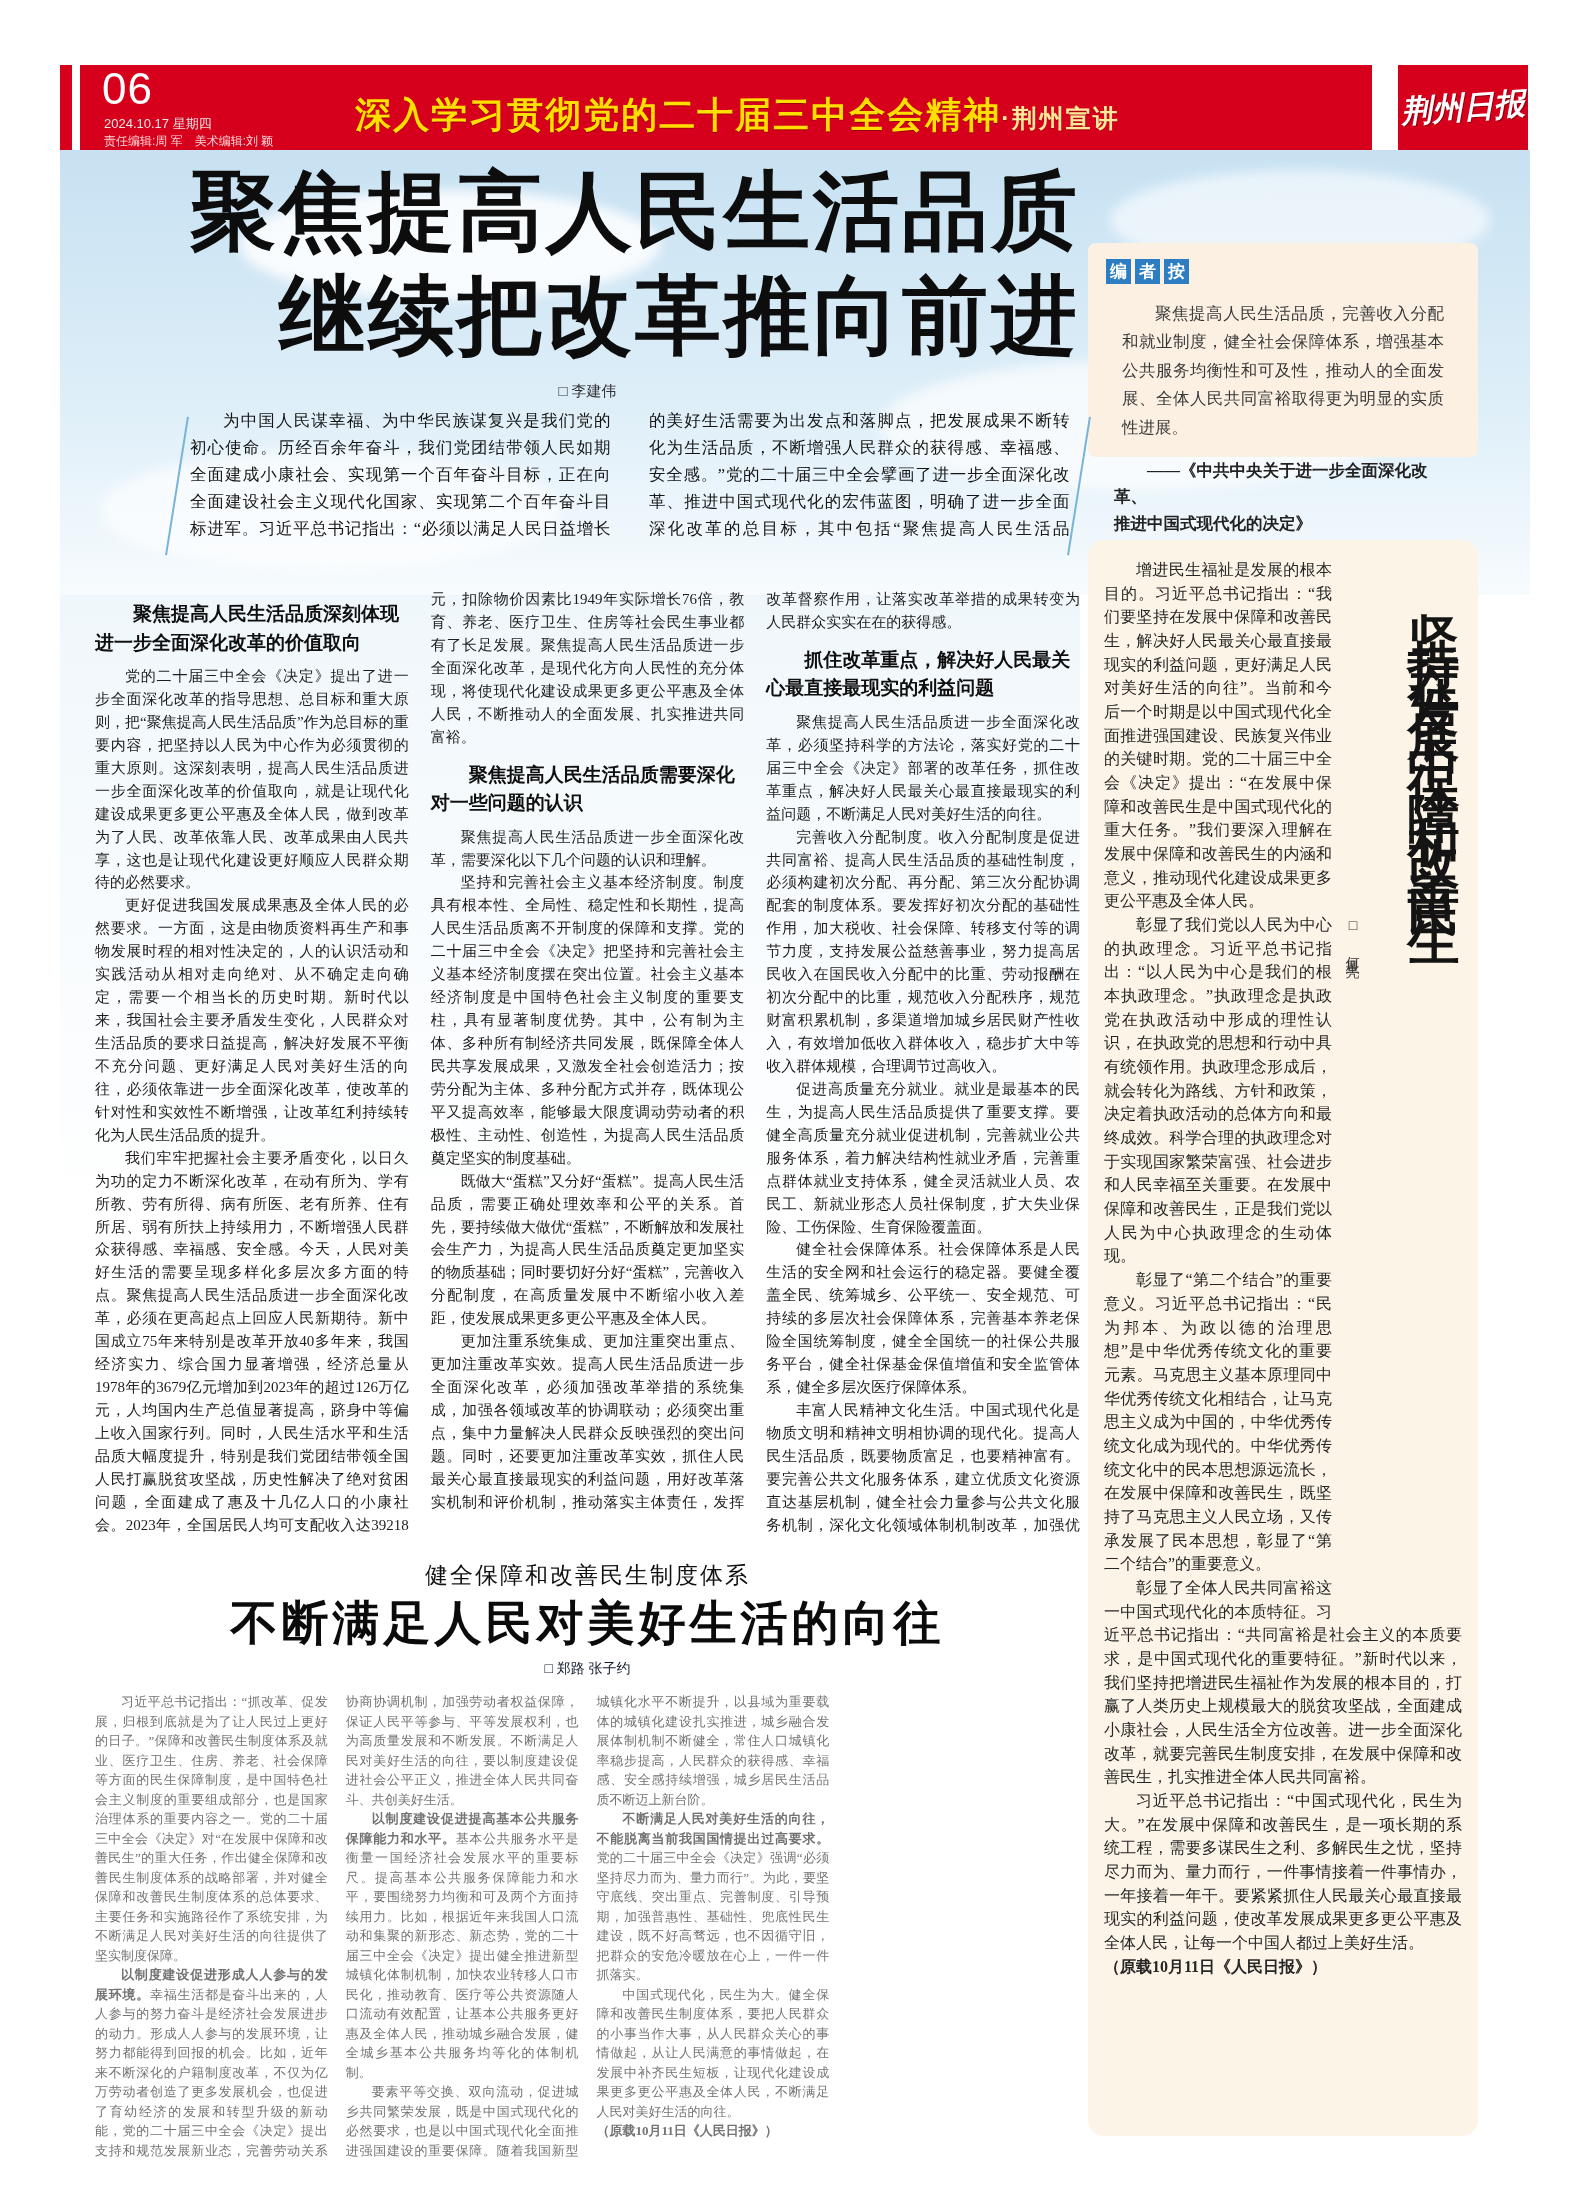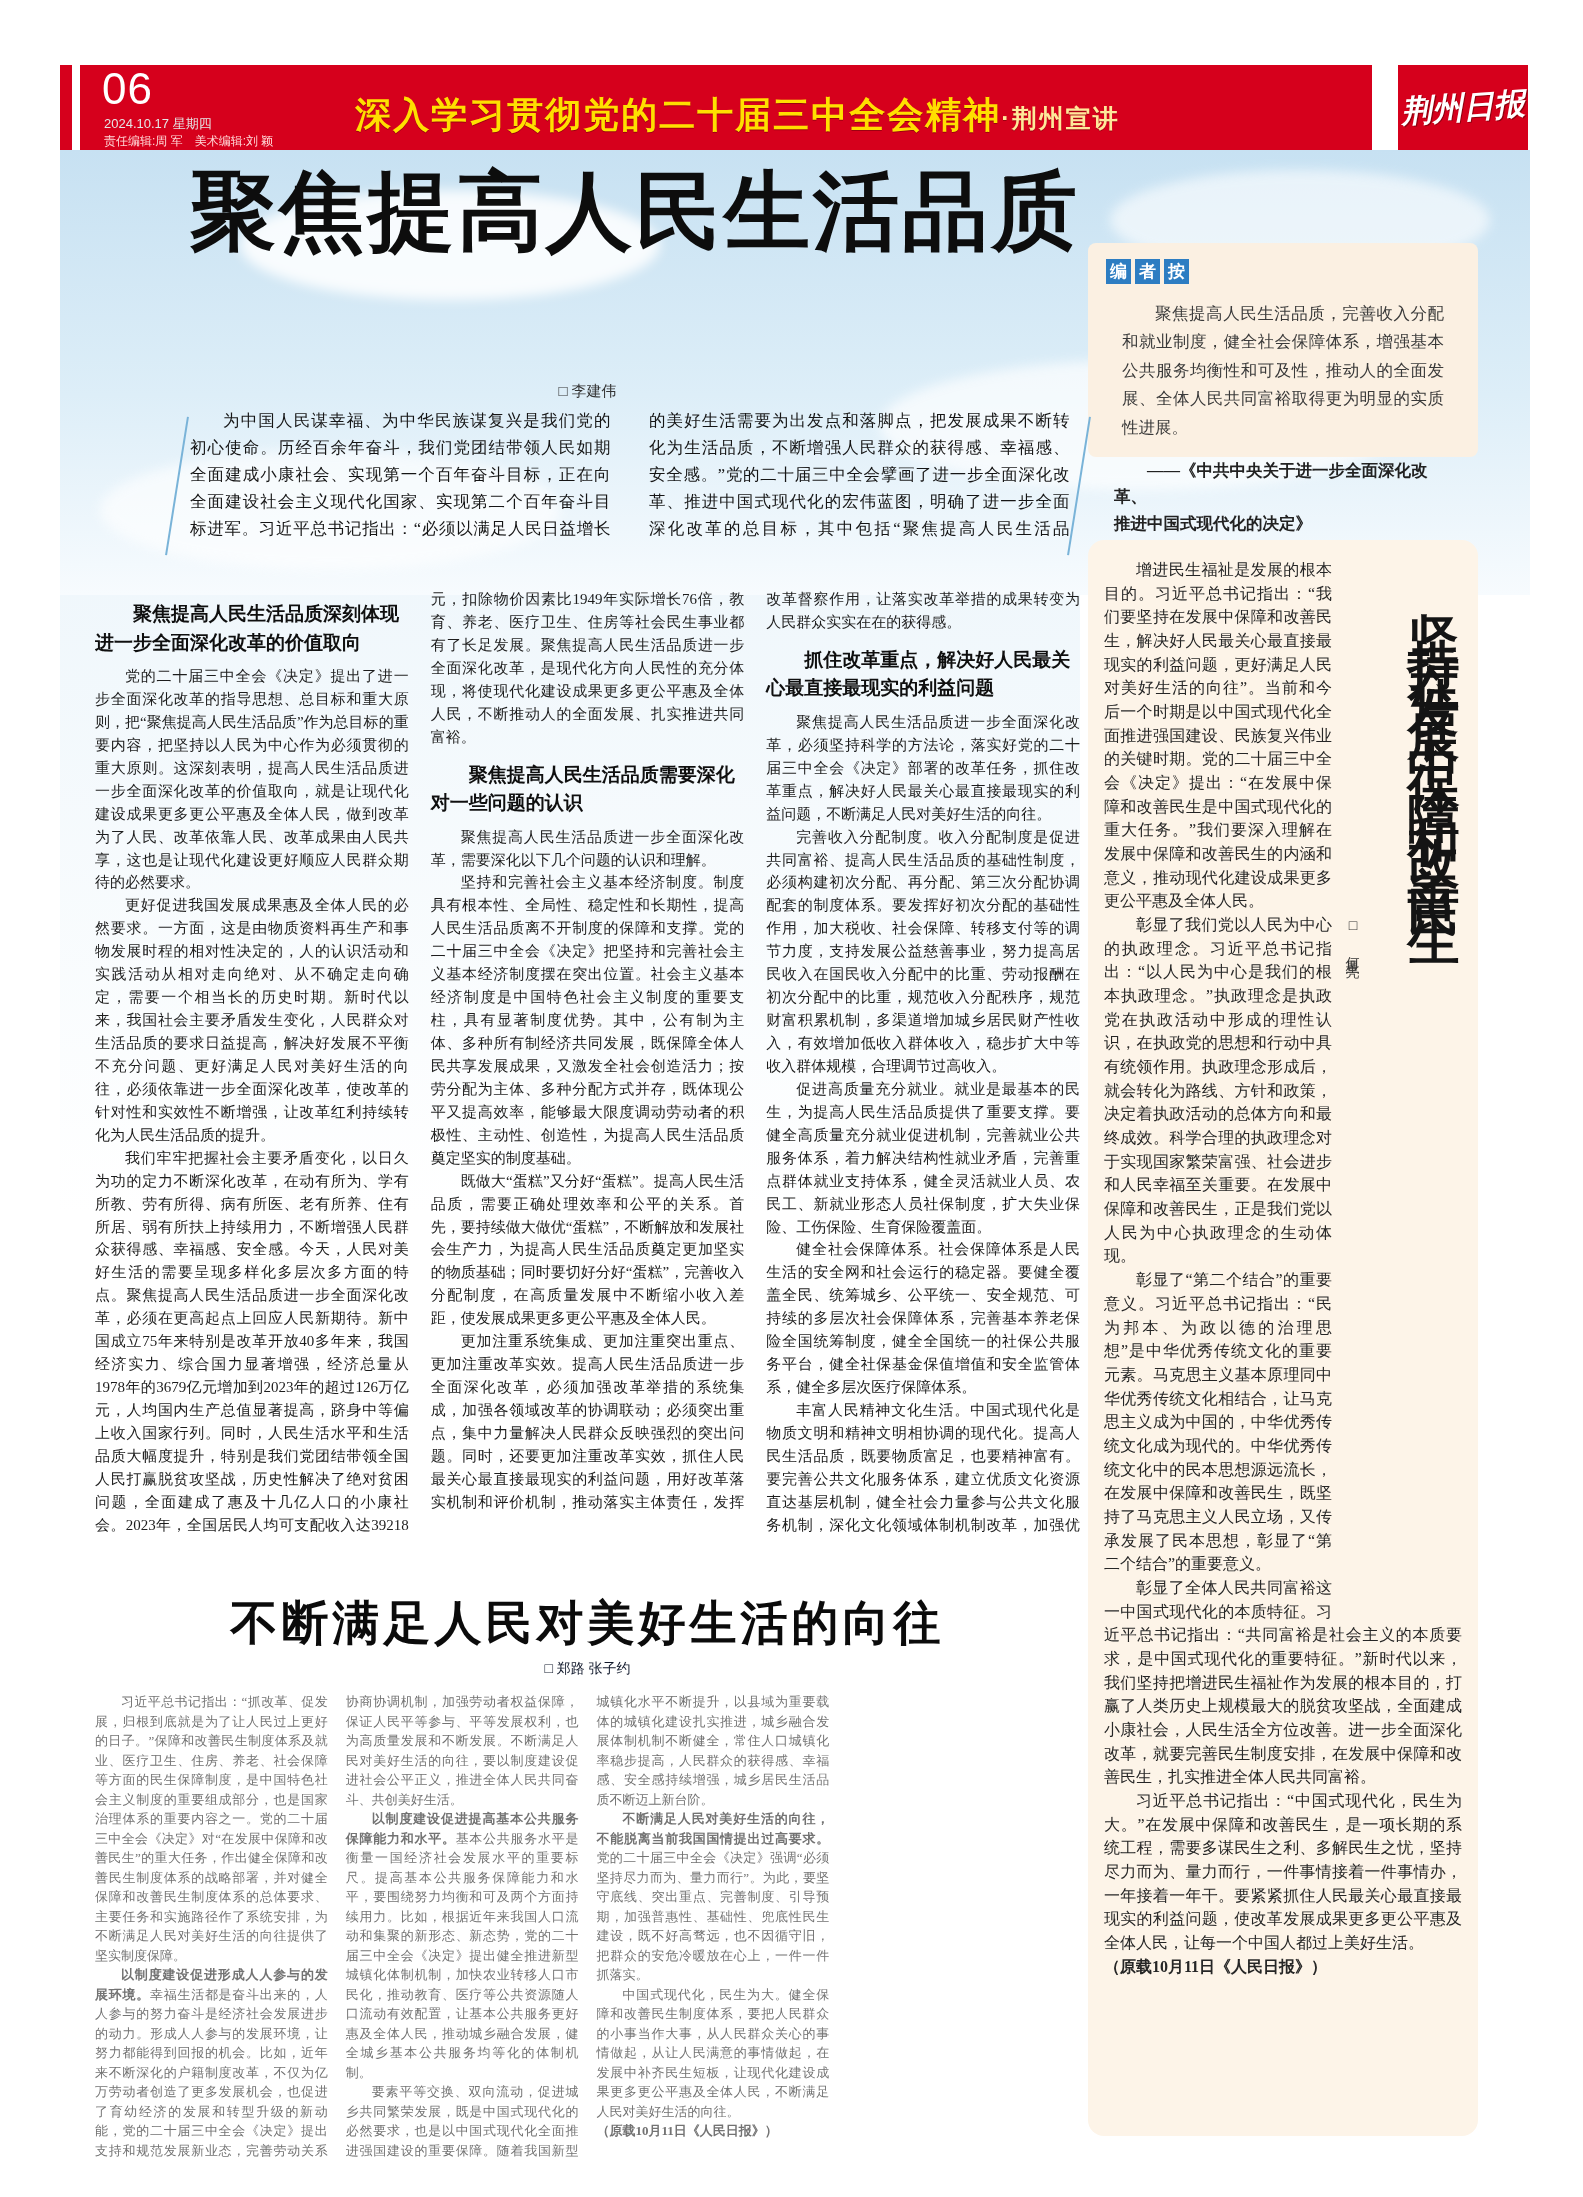--- a/index.html
+++ b/index.html
@@ -102,20 +102,21 @@
     <div class="page-editors">责任编辑:周 军　美术编辑:刘 颖</div>
     <div class="banner">
       <span>深入学习贯彻党的二十届三中全会精神</span><span class="suffix">·荆州宣讲</span>
     </div>
   </div>
   <div class="logo-box">
     <span class="logo-text">荆州日报</span>
   </div>
 
   <div class="a1-title a1-t1">聚焦提高人民生活品质</div>
+  <div class="a1-title a1-t2">继续把改革推向前进</div>
   <div class="a1-byline">□ 李建伟</div>
 
   <div class="ed-box">
     <div class="ed-label">
       <i>编</i>
       <i>者</i>
       <i>按</i>
     </div>
     <p class="ed-body">聚焦提高人民生活品质，完善收入分配和就业制度，健全社会保障体系，增强基本公共服务均衡性和可及性，推动人的全面发展、全体人民共同富裕取得更为明显的实质性进展。</p>
     <p class="ed-attr">
@@ -157,20 +158,21 @@
       <div class="v-byline">□ 何星亮</div>
     </div>
     <p>增进民生福祉是发展的根本目的。习近平总书记指出：“我们要坚持在发展中保障和改善民生，解决好人民最关心最直接最现实的利益问题，更好满足人民对美好生活的向往”。当前和今后一个时期是以中国式现代化全面推进强国建设、民族复兴伟业的关键时期。党的二十届三中全会《决定》提出：“在发展中保障和改善民生是中国式现代化的重大任务。”我们要深入理解在发展中保障和改善民生的内涵和意义，推动现代化建设成果更多更公平惠及全体人民。</p>
     <p>彰显了我们党以人民为中心的执政理念。习近平总书记指出：“以人民为中心是我们的根本执政理念。”执政理念是执政党在执政活动中形成的理性认识，在执政党的思想和行动中具有统领作用。执政理念形成后，就会转化为路线、方针和政策，决定着执政活动的总体方向和最终成效。科学合理的执政理念对于实现国家繁荣富强、社会进步和人民幸福至关重要。在发展中保障和改善民生，正是我们党以人民为中心执政理念的生动体现。</p>
     <p>彰显了“第二个结合”的重要意义。习近平总书记指出：“民为邦本、为政以德的治理思想”是中华优秀传统文化的重要元素。马克思主义基本原理同中华优秀传统文化相结合，让马克思主义成为中国的，中华优秀传统文化成为现代的。中华优秀传统文化中的民本思想源远流长，在发展中保障和改善民生，既坚持了马克思主义人民立场，又传承发展了民本思想，彰显了“第二个结合”的重要意义。</p>
     <p>彰显了全体人民共同富裕这一中国式现代化的本质特征。习近平总书记指出：“共同富裕是社会主义的本质要求，是中国式现代化的重要特征。”新时代以来，我们坚持把增进民生福祉作为发展的根本目的，打赢了人类历史上规模最大的脱贫攻坚战，全面建成小康社会，人民生活全方位改善。进一步全面深化改革，就要完善民生制度安排，在发展中保障和改善民生，扎实推进全体人民共同富裕。</p>
     <p>习近平总书记指出：“中国式现代化，民生为大。”在发展中保障和改善民生，是一项长期的系统工程，需要多谋民生之利、多解民生之忧，坚持尽力而为、量力而行，一件事情接着一件事情办，一年接着一年干。要紧紧抓住人民最关心最直接最现实的利益问题，使改革发展成果更多更公平惠及全体人民，让每一个中国人都过上美好生活。</p>
     <p class="attr">（原载10月11日《人民日报》）</p>
   </div>
 
+  <div class="a3-kicker">健全保障和改善民生制度体系</div>
   <div class="a3-title">不断满足人民对美好生活的向往</div>
   <div class="a3-byline">□ 郑路 张子约</div>
   <div class="a3-cols">
     <p>习近平总书记指出：“抓改革、促发展，归根到底就是为了让人民过上更好的日子。”保障和改善民生制度体系及就业、医疗卫生、住房、养老、社会保障等方面的民生保障制度，是中国特色社会主义制度的重要组成部分，也是国家治理体系的重要内容之一。党的二十届三中全会《决定》对“在发展中保障和改善民生”的重大任务，作出健全保障和改善民生制度体系的战略部署，并对健全保障和改善民生制度体系的总体要求、主要任务和实施路径作了系统安排，为不断满足人民对美好生活的向往提供了坚实制度保障。</p>
     <p><b>以制度建设促进形成人人参与的发展环境。</b><span>幸福生活都是奋斗出来的，人人参与的努力奋斗是经济社会发展进步的动力。形成人人参与的发展环境，让努力都能得到回报的机会。比如，近年来不断深化的户籍制度改革，不仅为亿万劳动者创造了更多发展机会，也促进了育幼经济的发展和转型升级的新动能，党的二十届三中全会《决定》提出支持和规范发展新业态，完善劳动关系协商协调机制，加强劳动者权益保障，保证人民平等参与、平等发展权利，也为高质量发展和不断发展。不断满足人民对美好生活的向往，要以制度建设促进社会公平正义，推进全体人民共同奋斗、共创美好生活。</span></p>
     <p><b>以制度建设促进提高基本公共服务保障能力和水平。</b><span>基本公共服务水平是衡量一国经济社会发展水平的重要标尺。提高基本公共服务保障能力和水平，要围绕努力均衡和可及两个方面持续用力。比如，根据近年来我国人口流动和集聚的新形态、新态势，党的二十届三中全会《决定》提出健全推进新型城镇化体制机制，加快农业转移人口市民化，推动教育、医疗等公共资源随人口流动有效配置，让基本公共服务更好惠及全体人民，推动城乡融合发展，健全城乡基本公共服务均等化的体制机制。</span></p>
     <p>要素平等交换、双向流动，促进城乡共同繁荣发展，既是中国式现代化的必然要求，也是以中国式现代化全面推进强国建设的重要保障。随着我国新型城镇化水平不断提升，以县域为重要载体的城镇化建设扎实推进，城乡融合发展体制机制不断健全，常住人口城镇化率稳步提高，人民群众的获得感、幸福感、安全感持续增强，城乡居民生活品质不断迈上新台阶。</p>
     <p><b>不断满足人民对美好生活的向往，不能脱离当前我国国情提出过高要求。</b><span>党的二十届三中全会《决定》强调“必须坚持尽力而为、量力而行”。为此，要坚守底线、突出重点、完善制度、引导预期，加强普惠性、基础性、兜底性民生建设，既不好高骛远，也不因循守旧，把群众的安危冷暖放在心上，一件一件抓落实。</span></p>
     <p>中国式现代化，民生为大。健全保障和改善民生制度体系，要把人民群众的小事当作大事，从人民群众关心的事情做起，从让人民满意的事情做起，在发展中补齐民生短板，让现代化建设成果更多更公平惠及全体人民，不断满足人民对美好生活的向往。</p>
     <p class="attr">（原载10月11日《人民日报》）</p>

